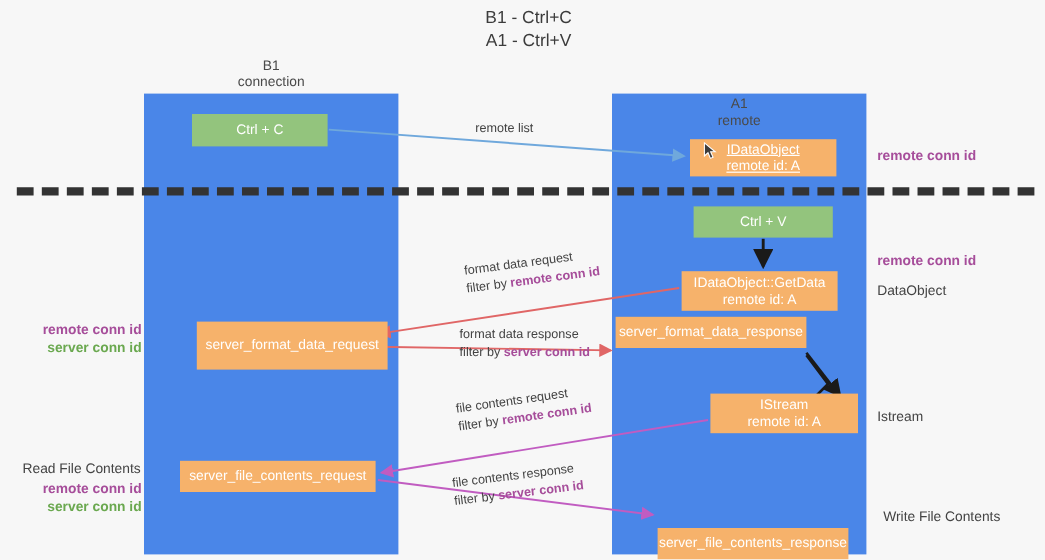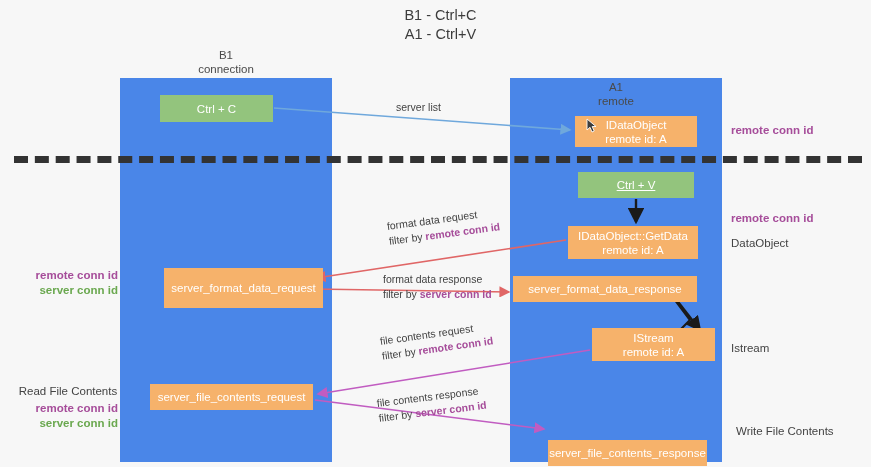--- a/index.html
+++ b/index.html
@@ -72,25 +72,25 @@
     font-size: 11.5px;
     line-height: 14px;
     text-align: center;
     white-space: pre-line;
     z-index: 5;
   }
   .node.green { background: #93c47d; }
   .node.orange { background: #f6b26b; }
 
   #n-ctrlc  { left: 160px; top: 95px;  width: 113px; height: 27px; }
-  #n-idataobject { left: 575px; top: 116px; width: 122px; height: 31px; }
-  #n-ctrlv  { left: 578px; top: 172px; width: 116px; height: 26px; text-decoration: underline; }
+  #n-idataobject { left: 575px; top: 116px; width: 122px; height: 31px; text-decoration: underline; }
+  #n-ctrlv  { left: 578px; top: 172px; width: 116px; height: 26px; }
   #n-getdata { left: 568px; top: 226px; width: 130px; height: 33px; }
   #n-sfdreq { left: 164px; top: 268px; width: 159px; height: 40px; }
-  #n-sfdres { left: 513px; top: 276px; width: 184px; height: 26px; }
+  #n-sfdres { left: 513px; top: 264px; width: 159px; height: 26px; }
   #n-istream { left: 592px; top: 328px; width: 123px; height: 33px; }
   #n-sfcreq { left: 150px; top: 384px; width: 163px; height: 26px; }
   #n-sfcres { left: 548px; top: 440px; width: 159px; height: 26px; }
 
   
   #cursor-glyph {
     left: 586px; top: 118px;
     width: 14px; height: 16px;
     z-index: 7;
     pointer-events: none;
@@ -228,21 +228,21 @@
     <div class="purple">remote conn id</div>
     <div class="green-t">server conn id</div>
   </div>
 
   <div class="abs side-label purple" id="lbl-r-remote1">remote conn id</div>
   <div class="abs side-label purple" id="lbl-r-remote2">remote conn id</div>
   <div class="abs side-label plain" id="lbl-r-dataobj">DataObject</div>
   <div class="abs side-label plain" id="lbl-r-istream">Istream</div>
   <div class="abs side-label plain" id="lbl-r-write">Write File Contents</div>
 
-  <div class="abs edge-label" id="el-formatlist">server list</div>
+  <div class="abs edge-label" id="el-formatlist">remote list</div>
 
   <div class="abs edge-label" id="el-fdreq">
     <div>format data request</div>
     <div><span>filter by </span><b class="purple">remote conn id</b></div>
   </div>
 
   <div class="abs edge-label" id="el-fdres">
     <div>format data response</div>
     <div><span>filter by </span><b class="purple">server conn id</b></div>
   </div>

